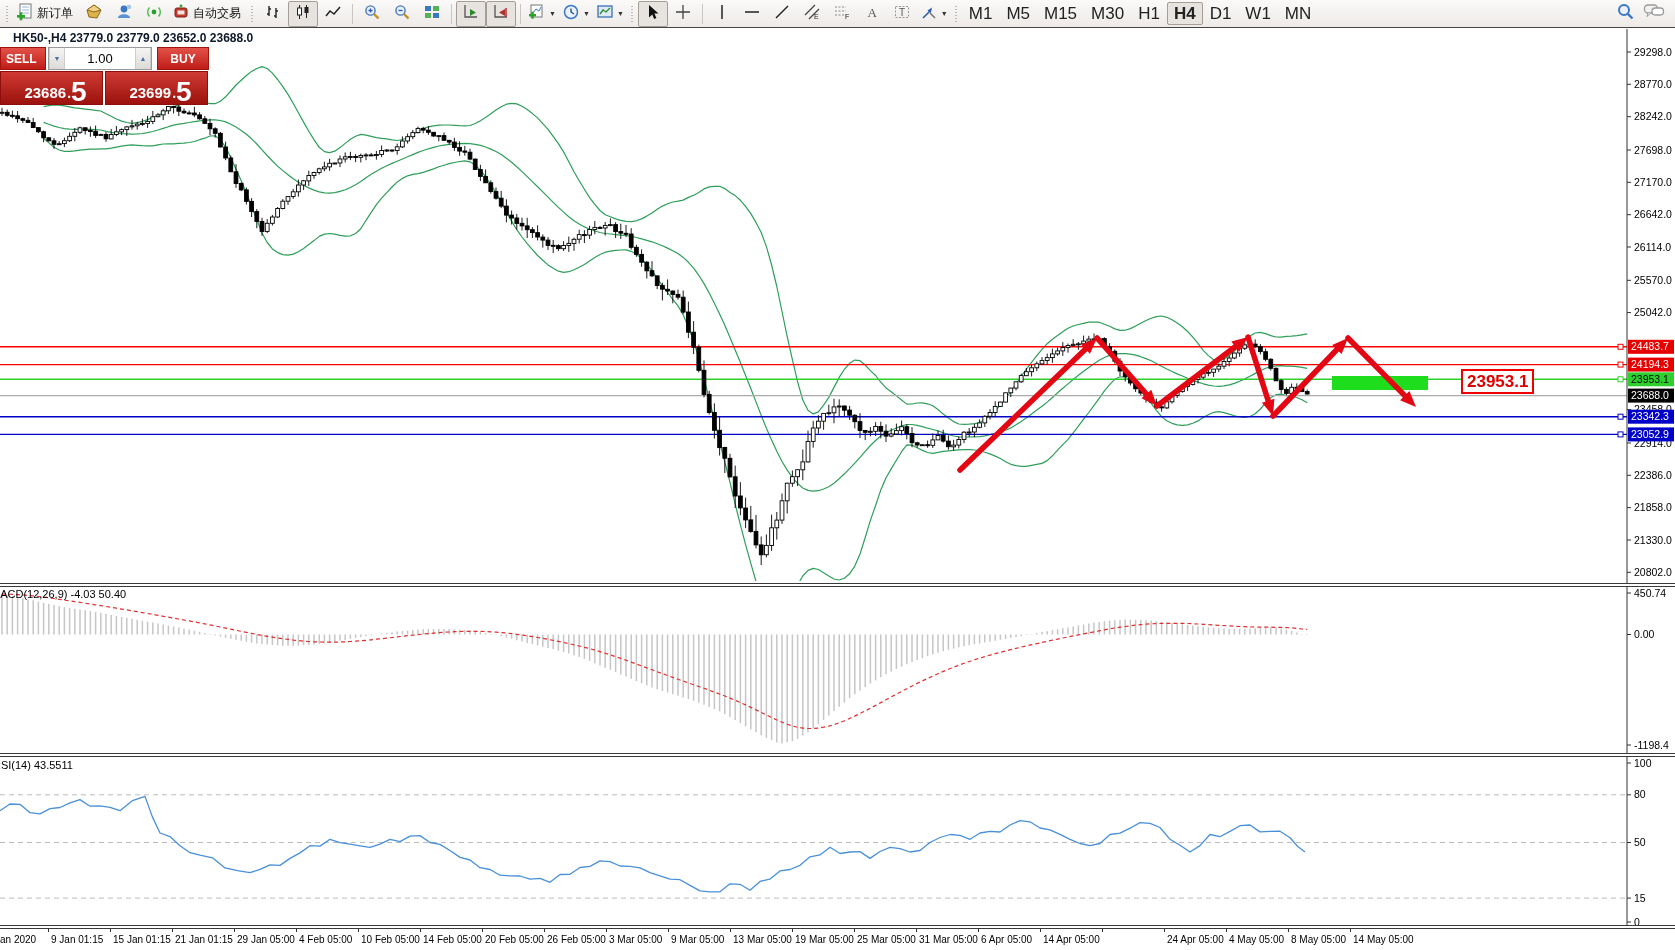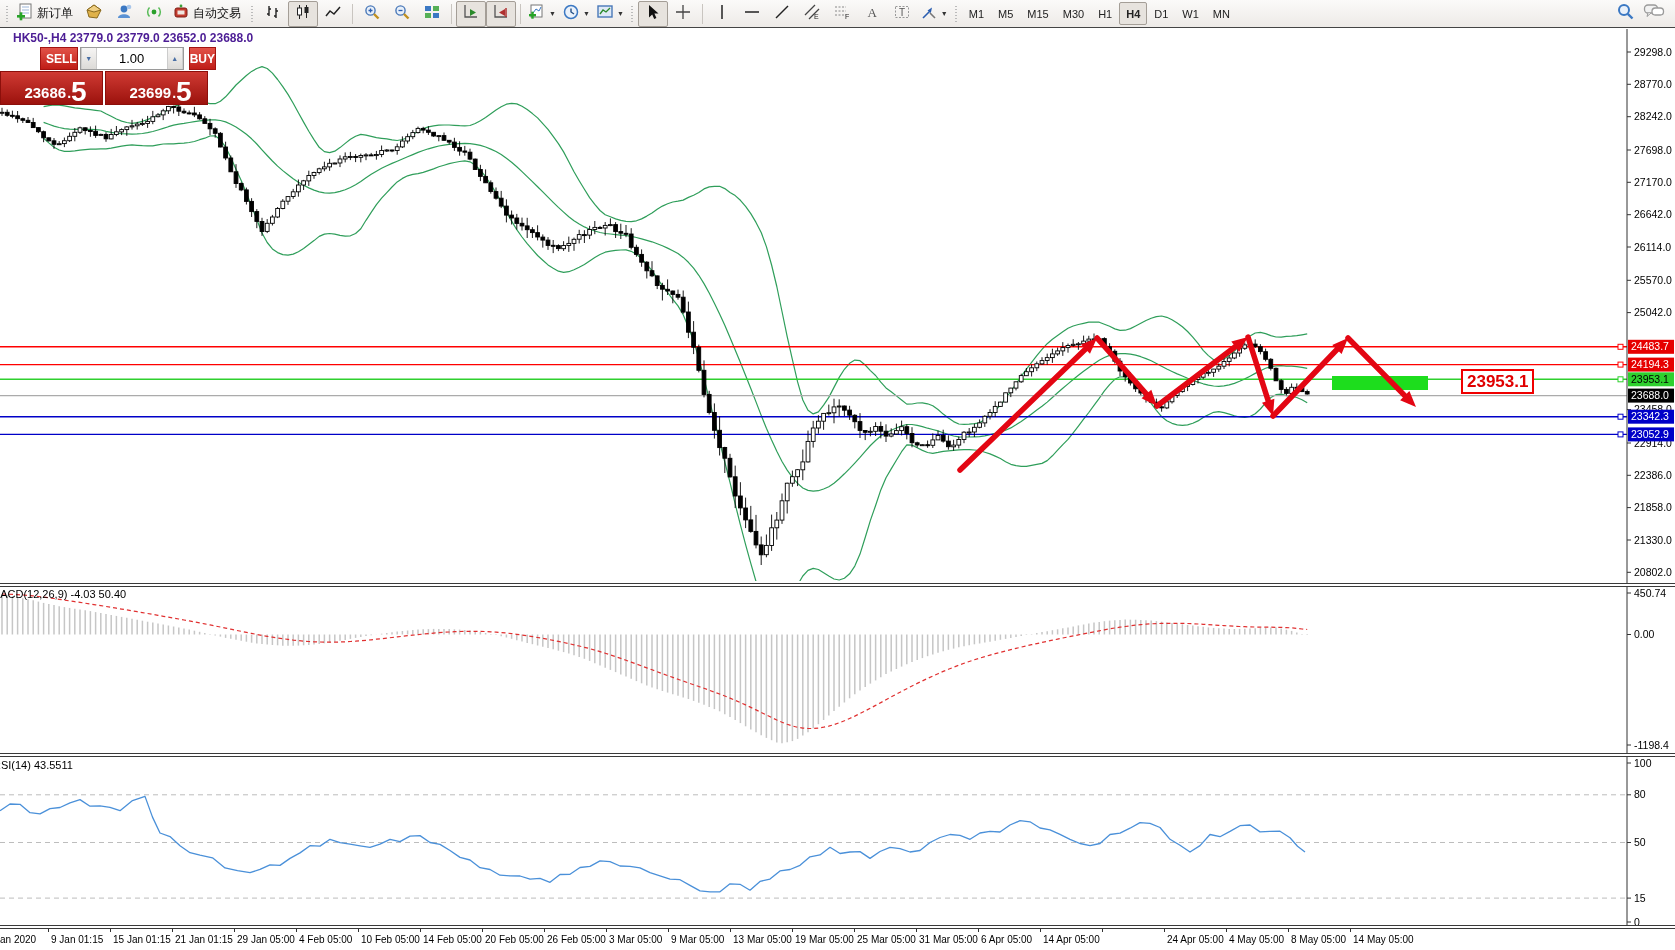--- a/index.html
+++ b/index.html
@@ -11,33 +11,33 @@
      display:flex;align-items:center;box-sizing:border-box;padding-left:2px;}
   .grip{width:5px;height:20px;margin:0 3px;
      background:repeating-linear-gradient(#bbb 0 1px,transparent 1px 3px);
      background-size:2px 100%;background-repeat:no-repeat;background-position:1px 2px;}
   .vsep{width:1px;height:20px;background:#c9c5c0;margin:0 4px;}
   .tb{height:24px;min-width:24px;display:flex;align-items:center;justify-content:center;
       border:1px solid transparent;border-radius:2px;gap:3px;padding:0 2px;cursor:default;}
   .tb.on{background:#e7e3de;border-color:#a49e97;}
   .tb .lbl{font-size:12px;color:#111;padding-right:3px;}
   .caret{font-size:7px;color:#333;line-height:1;}
-  .tf{height:21px;padding:0 6px;font-size:11px;color:#222;display:flex;align-items:center;
+  .tf{height:21px;padding:0 6px;font-size:17px;color:#222;display:flex;align-items:center;
       border:1px solid transparent;border-radius:2px;}
   .tf.on{background:#e7e3de;border-color:#a49e97;font-weight:bold;}
   .tright{margin-left:auto;display:flex;align-items:center;padding-right:10px;gap:8px;}
   
-  .quote{position:absolute;left:13px;top:31px;font-size:12px;font-weight:bold;color:#4c1d95;z-index:4;}
+  .quote{position:absolute;left:13px;top:31px;font-size:12px;font-weight:bold;color:#0f172a;z-index:4;}
   .ind-label{position:absolute;font-size:11px;color:#000;z-index:4;white-space:nowrap;}
   .sep{position:absolute;left:0;width:1675px;height:4px;background:#fff;
        border-top:1px solid #3a3a3a;border-bottom:1px solid #3a3a3a;box-sizing:border-box;z-index:3;}
   svg.pane{position:absolute;left:0;}
   
   .trade{position:absolute;left:0;top:47px;width:212px;z-index:6;font-family:"Liberation Sans",sans-serif;}
-  .trow1{display:flex;height:23px;padding-left:40px;}
+  .trow1{display:flex;height:23px;}
   .btn-sell,.btn-buy{background:linear-gradient(#e25248,#bf1d17);color:#fff;font-size:12px;font-weight:bold;
        display:flex;align-items:center;border:1px solid #a21310;box-sizing:border-box;}
   .btn-sell{width:46px;padding-left:5px;}
   .btn-buy{width:52px;justify-content:center;margin-left:5px;}
   .spin{display:flex;height:23px;border:1px solid #9a9a9a;background:#fff;box-sizing:border-box;margin-left:2px;}
   .spin button{width:16px;border:none;border-left:1px solid #ccc;border-right:1px solid #ccc;
        background:linear-gradient(#f6f5f4,#dcdad7);font-size:7px;color:#4a6fa5;padding:0;}
   .vol{width:70px;font-size:13px;color:#000;text-align:center;line-height:21px;}
   .trow2{display:flex;height:34px;margin-top:1px;}
   .px{width:103px;background:linear-gradient(#cf3a33,#9c120d);color:#fff;display:flex;align-items:flex-end;

